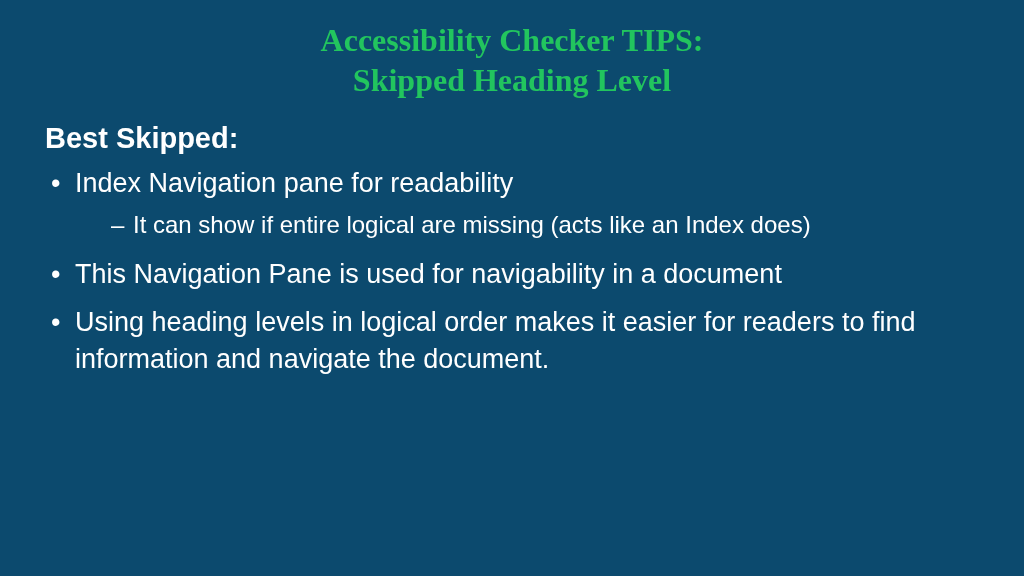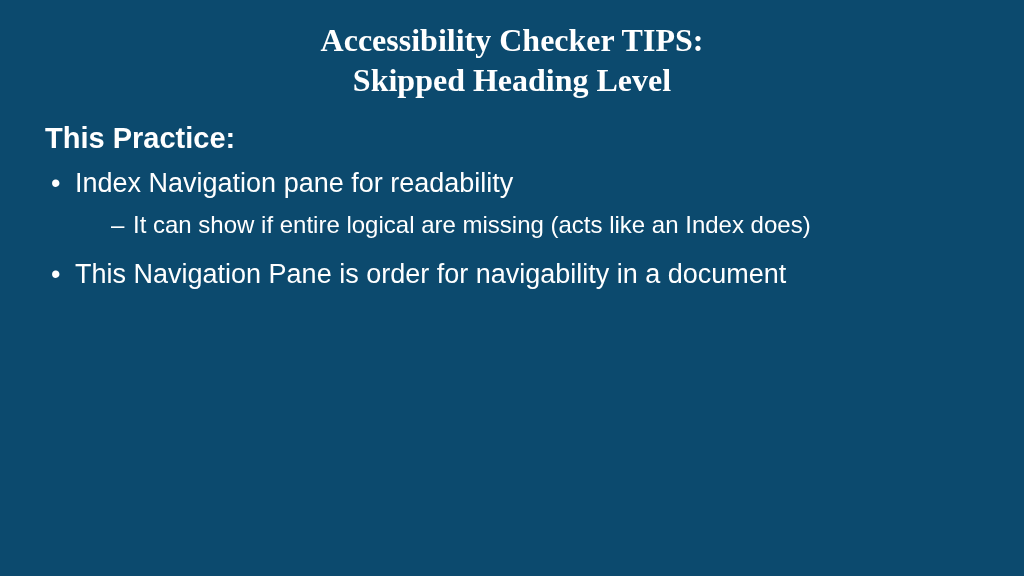--- a/index.html
+++ b/index.html
@@ -15,21 +15,21 @@
       color: #ffffff;
       overflow: hidden;
     }
     .slide {
       width: 100%;
       height: 100%;
       padding: 20px 45px 30px 45px;
     }
     .title {
       text-align: center;
-      color: #ffffff;
+      color: #22c55e;
       font-family: Georgia, 'Times New Roman', serif;
       font-weight: bold;
       font-size: 32px;
       line-height: 1.25;
       margin-bottom: 22px;
     }
     .section-heading {
       font-weight: bold;
       font-size: 29px;
       margin-bottom: 10px;
@@ -71,26 +71,27 @@
   </style>
 </head>
 <body>
 
 <div class="slide">
   <h1 class="title">
     <span>Accessibility Checker TIPS:</span><br>
     <span>Skipped Heading Level</span>
   </h1>
 
-  <div class="section-heading">This Practice:</div>
+  <div class="section-heading">Best Skipped:</div>
   <ul class="bullet-list">
     <li class="bullet-item">
       <span>Index Navigation pane for readability</span>
       <ul class="sub-list">
         <li class="sub-item">It can show if entire logical are missing (acts like an Index does)</li>
       </ul>
     </li>
   </ul>
 
   <ul class="bullet-list">
-    <li class="bullet-item">This Navigation Pane is order for navigability in a document</li>
+    <li class="bullet-item">This Navigation Pane is used for navigability in a document</li>
+    <li class="bullet-item">Using heading levels in logical order makes it easier for readers to find information and navigate the document.</li>
   </ul>
 </div>
 
 </body></html>

